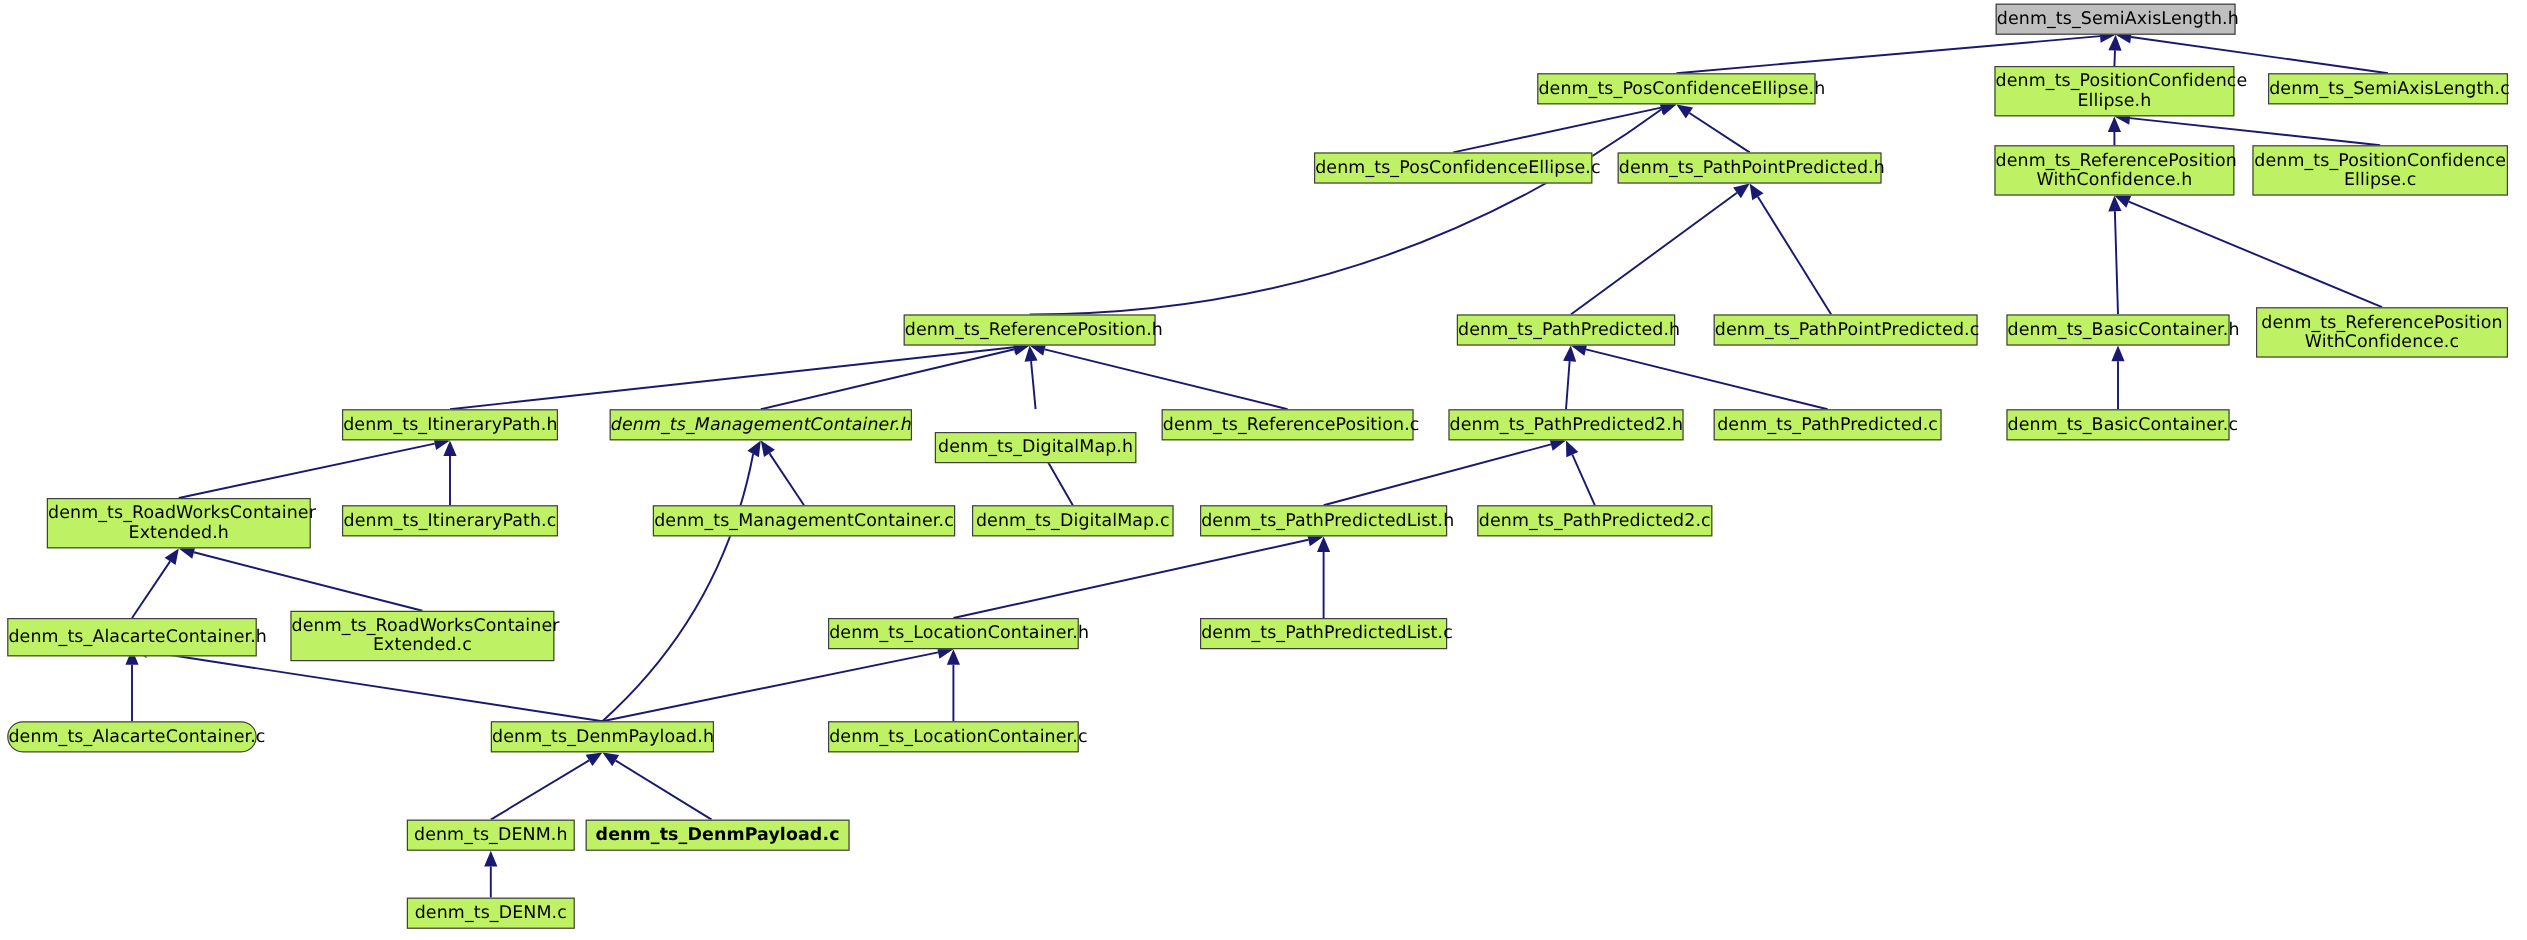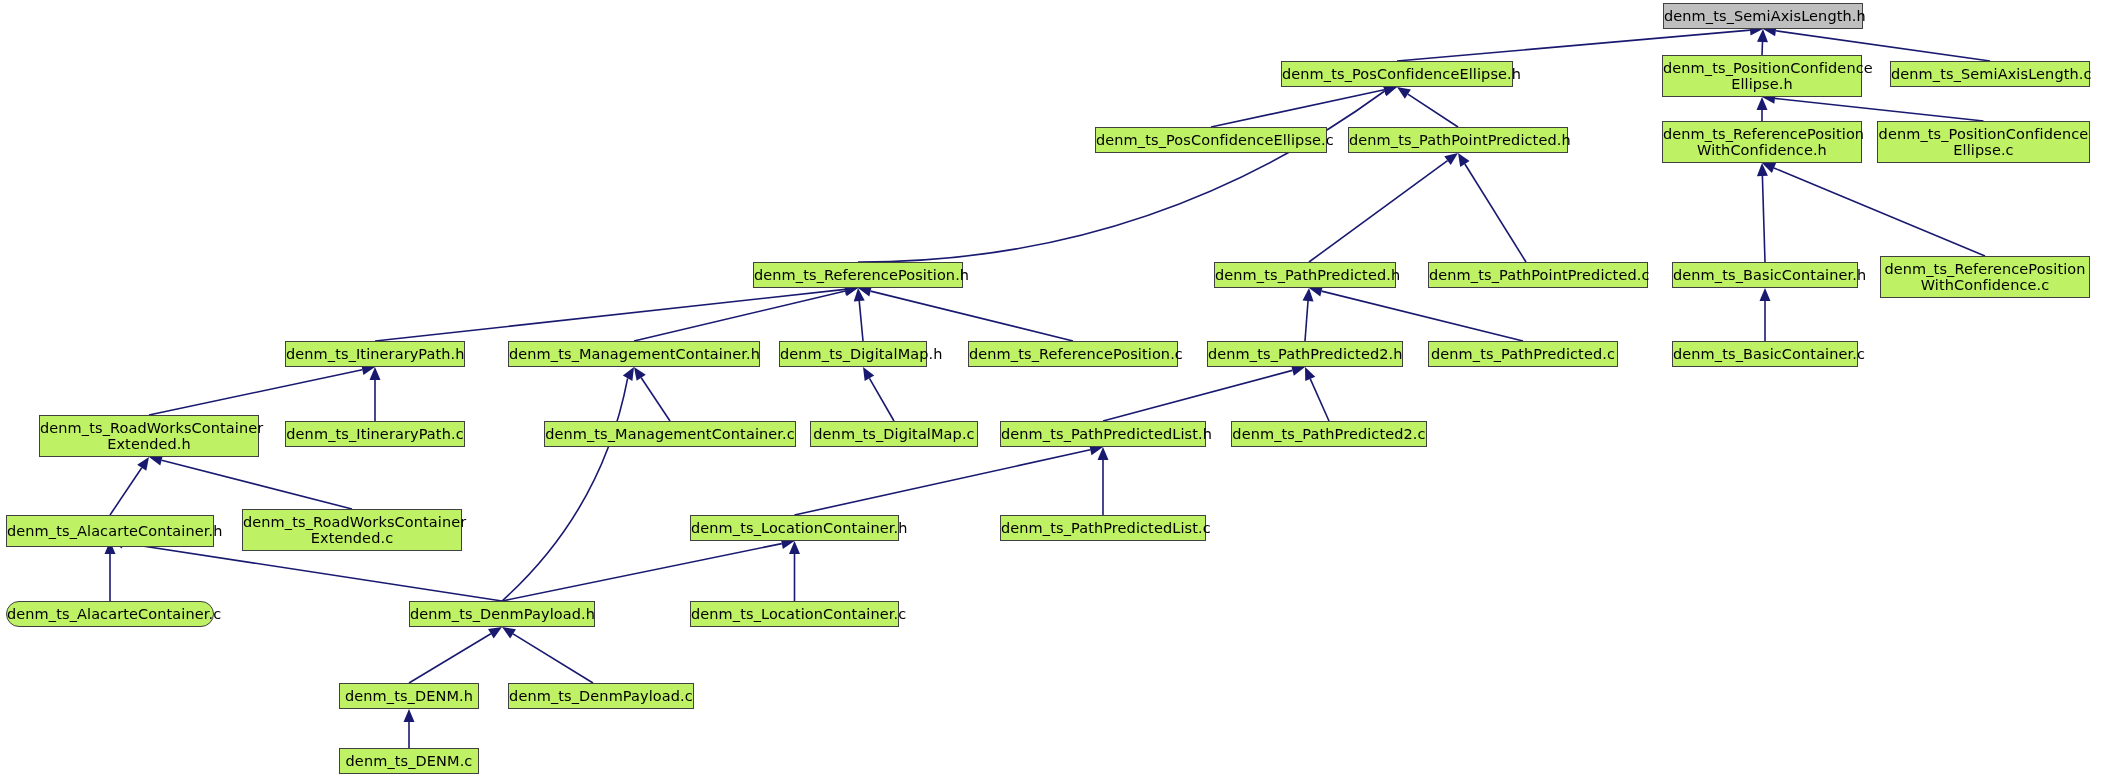--- a/index.html
+++ b/index.html
@@ -213,38 +213,38 @@
 WithConfidence.h</span></div>
       <div class="gnode" style="left: 1877px; top: 121px; width: 213px; height: 42px;"><span class="nlabel">denm_ts_PositionConfidence
 Ellipse.c</span></div>
       <div class="gnode" style="left: 753px; top: 262px; width: 210px; height: 26px;"><span class="nlabel">denm_ts_ReferencePosition.h</span></div>
       <div class="gnode" style="left: 1214px; top: 262px; width: 182px; height: 26px;"><span class="nlabel">denm_ts_PathPredicted.h</span></div>
       <div class="gnode" style="left: 1428px; top: 262px; width: 220px; height: 26px;"><span class="nlabel">denm_ts_PathPointPredicted.c</span></div>
       <div class="gnode" style="left: 1672px; top: 262px; width: 186px; height: 26px;"><span class="nlabel">denm_ts_BasicContainer.h</span></div>
       <div class="gnode" style="left: 1880px; top: 256px; width: 210px; height: 42px;"><span class="nlabel">denm_ts_ReferencePosition
 WithConfidence.c</span></div>
       <div class="gnode" style="left: 285px; top: 341px; width: 180px; height: 26px;"><span class="nlabel">denm_ts_ItineraryPath.h</span></div>
-      <div class="gnode" style="left: 508px; top: 341px; width: 252px; height: 26px;"><span class="nlabel">denm_ts_ManagementContainer.h</span></div>
-      <div class="gnode" style="left: 779px; top: 341px; width: 148px; height: 26px;"><span class="nlabel">denm_ts_DigitalMap.h</span></div>
+      <div class="gnode" style="left: 508px; top: 341px; width: 252px; height: 26px; font-style: italic;"><span class="nlabel">denm_ts_ManagementContainer.h</span></div>
+      <div class="gnode" style="left: 779px; top: 360px; width: 168px; height: 26px;"><span class="nlabel">denm_ts_DigitalMap.h</span></div>
       <div class="gnode" style="left: 968px; top: 341px; width: 210px; height: 26px;"><span class="nlabel">denm_ts_ReferencePosition.c</span></div>
       <div class="gnode" style="left: 1207px; top: 341px; width: 196px; height: 26px;"><span class="nlabel">denm_ts_PathPredicted2.h</span></div>
       <div class="gnode" style="left: 1428px; top: 341px; width: 190px; height: 26px;"><span class="nlabel">denm_ts_PathPredicted.c</span></div>
       <div class="gnode" style="left: 1672px; top: 341px; width: 186px; height: 26px;"><span class="nlabel">denm_ts_BasicContainer.c</span></div>
       <div class="gnode" style="left: 39px; top: 415px; width: 220px; height: 42px;"><span class="nlabel">denm_ts_RoadWorksContainer
 Extended.h</span></div>
       <div class="gnode" style="left: 285px; top: 421px; width: 180px; height: 26px;"><span class="nlabel">denm_ts_ItineraryPath.c</span></div>
       <div class="gnode" style="left: 544px; top: 421px; width: 252px; height: 26px;"><span class="nlabel">denm_ts_ManagementContainer.c</span></div>
       <div class="gnode" style="left: 810px; top: 421px; width: 168px; height: 26px;"><span class="nlabel">denm_ts_DigitalMap.c</span></div>
       <div class="gnode" style="left: 1000px; top: 421px; width: 206px; height: 26px;"><span class="nlabel">denm_ts_PathPredictedList.h</span></div>
       <div class="gnode" style="left: 1231px; top: 421px; width: 196px; height: 26px;"><span class="nlabel">denm_ts_PathPredicted2.c</span></div>
       <div class="gnode" style="left: 6px; top: 515px; width: 208px; height: 32px;"><span class="nlabel">denm_ts_AlacarteContainer.h</span></div>
       <div class="gnode" style="left: 242px; top: 509px; width: 220px; height: 42px;"><span class="nlabel">denm_ts_RoadWorksContainer
 Extended.c</span></div>
       <div class="gnode" style="left: 690px; top: 515px; width: 209px; height: 26px;"><span class="nlabel">denm_ts_LocationContainer.h</span></div>
       <div class="gnode" style="left: 1000px; top: 515px; width: 206px; height: 26px;"><span class="nlabel">denm_ts_PathPredictedList.c</span></div>
       <div class="gnode" style="left: 6px; top: 601px; width: 208px; height: 26px; border-radius: 13px;"><span class="nlabel">denm_ts_AlacarteContainer.c</span></div>
       <div class="gnode" style="left: 409px; top: 601px; width: 186px; height: 26px;"><span class="nlabel">denm_ts_DenmPayload.h</span></div>
       <div class="gnode" style="left: 690px; top: 601px; width: 209px; height: 26px;"><span class="nlabel">denm_ts_LocationContainer.c</span></div>
       <div class="gnode" style="left: 339px; top: 683px; width: 140px; height: 26px;"><span class="nlabel">denm_ts_DENM.h</span></div>
-      <div class="gnode" style="left: 508px; top: 683px; width: 186px; height: 26px;"><span class="nlabel">denm_ts_DenmPayload.c</span></div>
+      <div class="gnode" style="left: 488px; top: 683px; width: 220px; height: 26px; font-weight: bold;"><span class="nlabel">denm_ts_DenmPayload.c</span></div>
       <div class="gnode" style="left: 339px; top: 748px; width: 140px; height: 26px;"><span class="nlabel">denm_ts_DENM.c</span></div>
     </div>
 </div>
 
 </body></html>

